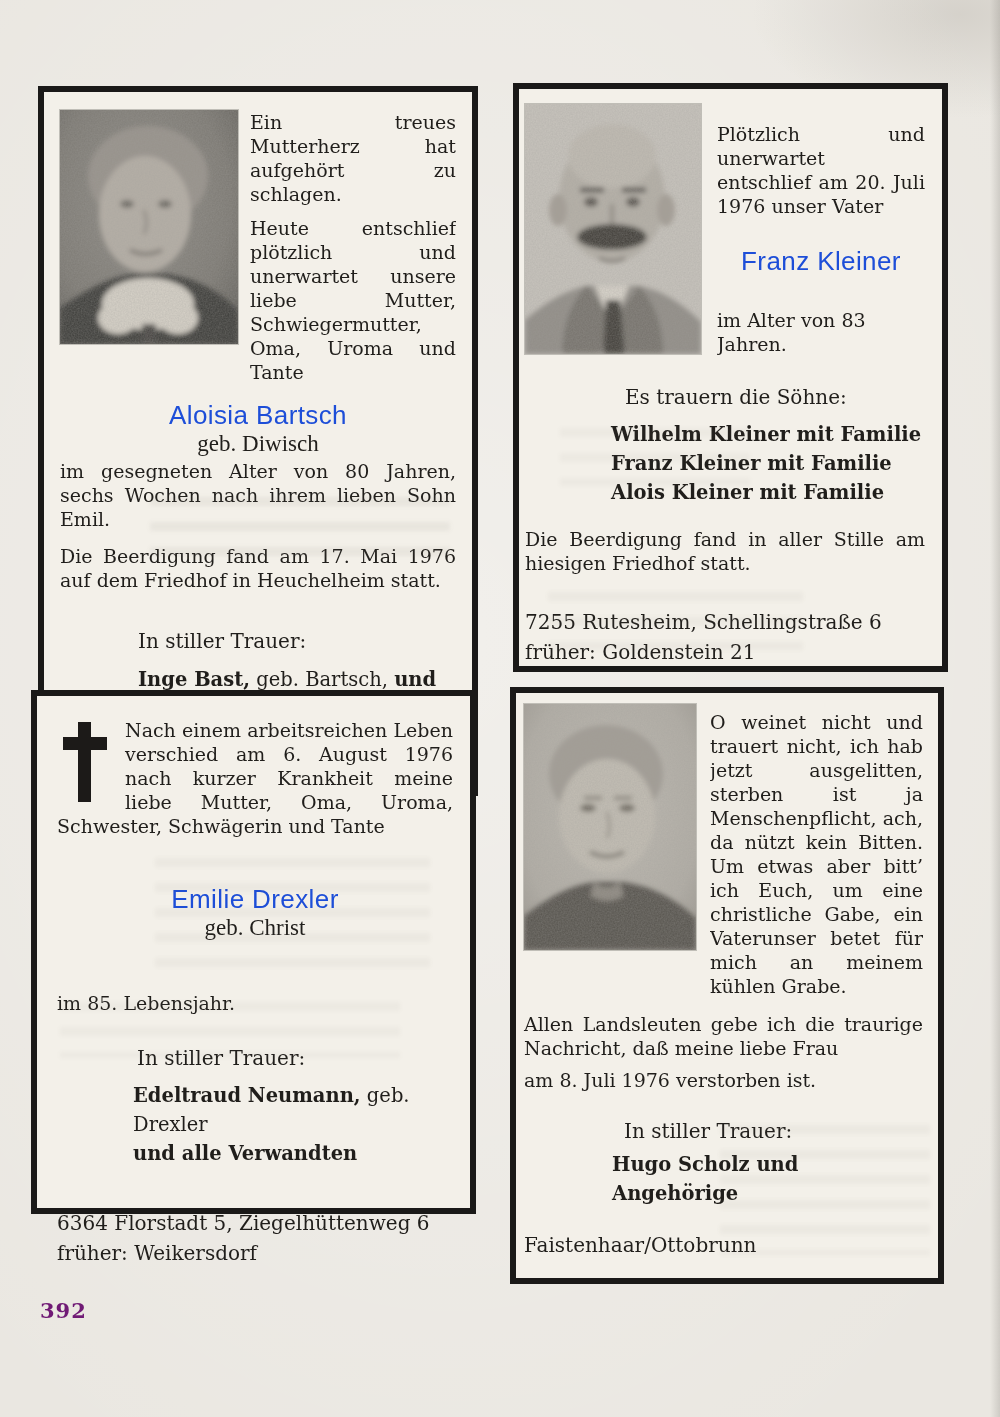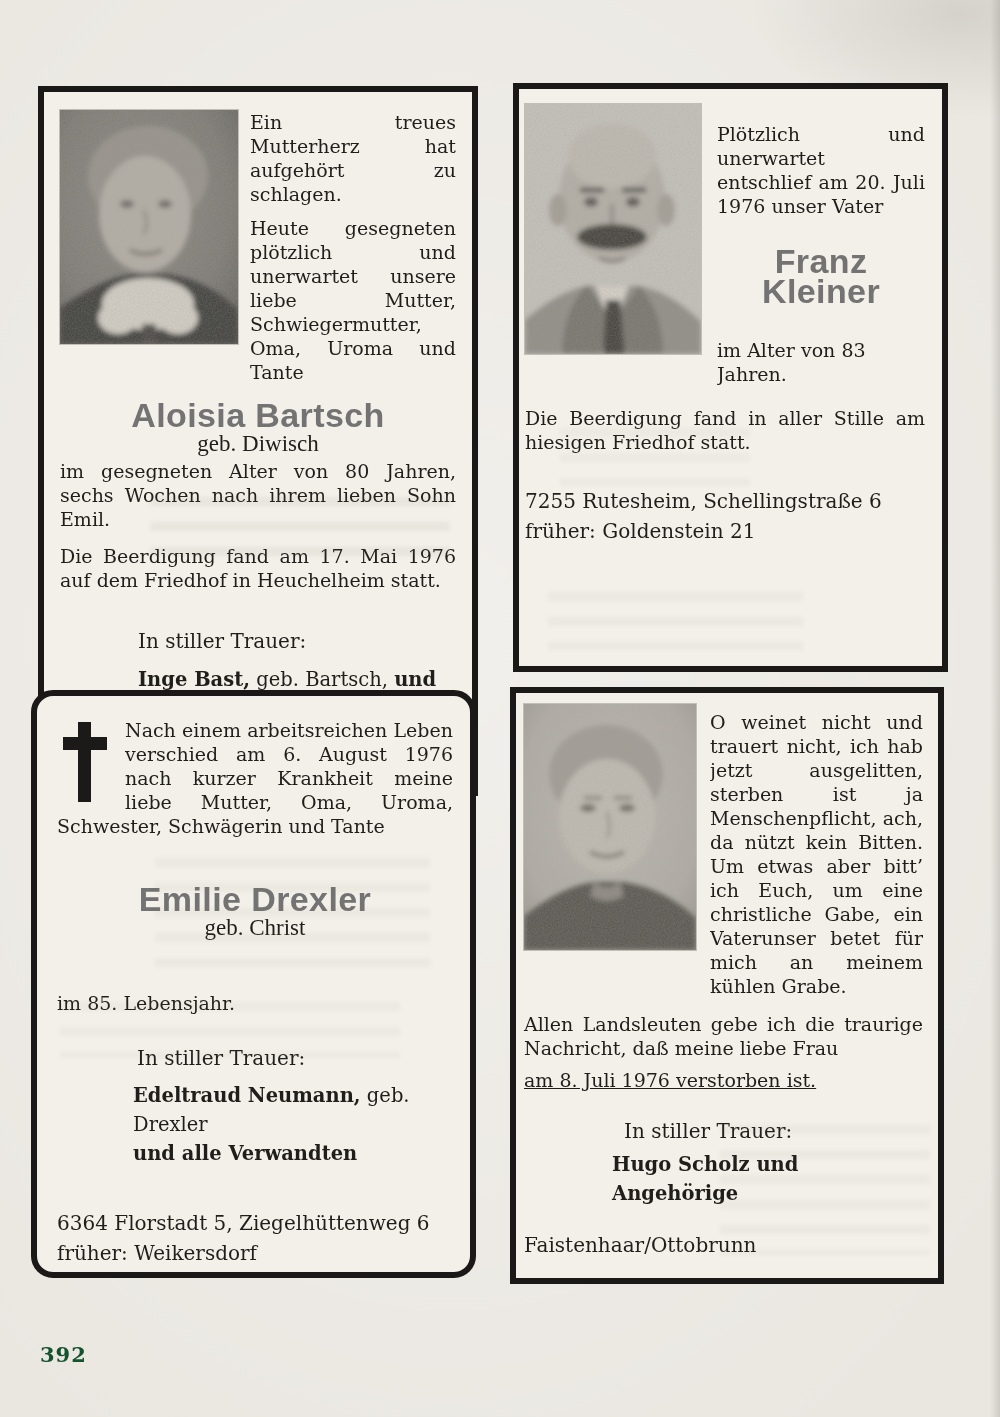--- a/index.html
+++ b/index.html
@@ -17,45 +17,45 @@
   }
 
   .card {
     position: absolute;
     box-sizing: border-box;
     background: #f3f0e9;
     border: 6px solid #1a1918;
   }
   #card-bartsch { left: 38px;  top: 86px;  width: 440px; height: 710px; padding: 16px 16px 0 16px; }
   #card-kleiner { left: 513px; top: 83px;  width: 435px; height: 589px; padding: 15px 17px 0 6px; }
-  #card-drexler { left: 31px;  top: 690px; width: 445px; height: 588px; padding: 22px 17px 0 20px; border-radius: 22px; }
+  #card-drexler { left: 31px;  top: 690px; width: 445px; height: 524px; padding: 22px 17px 0 20px; }
   #card-scholz  { left: 510px; top: 687px; width: 434px; height: 597px; padding: 9px 15px 0 8px; }
 
   .photo { float: left; line-height: 0; outline: 1px solid rgba(40,38,34,.25); }
   #card-bartsch .photo { margin: 2px 12px 48px 0; }
   #card-kleiner .photo { margin: 0 16px 30px 0; }
   .photo svg { display: block; }
 
   p { margin: 0; }
   .para {
     font-size: 19px; line-height: 24px;
     text-align: justify;
     overflow-wrap: break-word;
     hyphens: auto;
   }
   .rcol { overflow: hidden; }    
   .full { clear: none; }
 
   .namegrp { overflow: hidden; text-align: center; }
   .dname {
     font-family: "Liberation Sans", "DejaVu Sans", sans-serif;
-    font-weight: 700;
-    font-size: 34px; line-height: 30px;
+    font-weight: 400;
+    font-size: 26px; line-height: 30px;
     letter-spacing: .4px;
-    color: #737373;
+    color: #1d4ed8;
   }
   .maiden { font-size: 23px; line-height: 27px; font-family: Liberation Serif, serif; }
 
   .sig  { }
   .siglabel { font-size: 20px; line-height: 26px; }
   .sigline  { font-size: 19.5px; line-height: 29px; font-weight: 700; }
   .sigline .reg { font-weight: 400; margin-top: 32px; }
 
   .addr p { font-size: 20px; line-height: 30px; text-align: left; }
 
@@ -84,21 +84,21 @@
   #card-drexler .sig     { margin-top: 30px; padding-left: 76px; }
   #card-drexler .siglabel{ padding-left: 4px; margin-bottom: 10px; }
   #card-drexler .addr    { margin-top: 40px; }
 
   
   #card-scholz .photo    { margin: 2px 14px 8px 0; }
   #card-scholz .verse    { margin-top: 8px; }
   #card-scholz .announce { clear: both; margin-top: 14px; }
   #card-scholz .namegrp  { margin-top: 4px; }
   #card-scholz .birth    { font-size: 20px; line-height: 28px; text-align: center; }
-  #card-scholz .death    { margin-top: 8px; text-align: left; text-decoration: underline; }
+  #card-scholz .death    { margin-top: 8px; text-align: left; }
   #card-scholz .sig      { margin-top: 26px; padding-left: 88px; }
   #card-scholz .siglabel { padding-left: 12px; margin-bottom: 6px; }
   #card-scholz .addr     { margin-top: 22px; }
 
   
   .cross {
     float: left;
     width: 44px; height: 80px;
     position: relative;
     margin: 4px 18px 6px 6px;
@@ -108,23 +108,23 @@
     left: 15px; top: 0; width: 13px; height: 80px;
     background: #1c1a18;
   }
   .cross::after {
     content: ""; position: absolute;
     left: 0; top: 15px; width: 44px; height: 13px;
     background: #1c1a18;
   }
 
   .page-number {
-    position: absolute; left: 40px; top: 1342px;
+    position: absolute; left: 40px; top: 1298px;
     font-size: 21px; font-weight: 700; letter-spacing: 1px;
-    color: #14532d;
+    color: #701a75;
   }
 
   
   .bleed {
     position: absolute;
     background: repeating-linear-gradient(180deg,
       rgba(122,116,105,.16) 0 9px, rgba(122,116,105,0) 9px 25px);
     filter: blur(2px);
     opacity: .55;
     pointer-events: none;
@@ -167,21 +167,21 @@
         <path d="M0 234 L0 198 Q42 168 72 164 L108 164 Q148 170 178 200 L178 234 Z" fill="#3b3a38"></path>
         <ellipse cx="88" cy="194" rx="46" ry="26" fill="#d7d2c8"></ellipse>
         <ellipse cx="58" cy="208" rx="20" ry="16" fill="#d7d2c8"></ellipse>
         <ellipse cx="118" cy="208" rx="20" ry="16" fill="#d7d2c8"></ellipse>
         <rect x="82" y="214" width="14" height="20" fill="#44423f"></rect>
       </g>
       <rect width="178" height="234" filter="url(#grain)"></rect>
     </svg>
   </div>
   <p class="para rcol epigraph">Ein treues Mutterherz hat aufgehört zu schlagen.</p>
-  <p class="para rcol intro">Heute gesegneten plötzlich und unerwartet unsere liebe Mutter, Schwiegermutter, Oma, Uroma und Tante</p>
+  <p class="para rcol intro">Heute entschlief plötzlich und unerwartet unsere liebe Mutter, Schwiegermutter, Oma, Uroma und Tante</p>
   <div class="namegrp">
     <div class="dname">Aloisia Bartsch</div>
     <div class="maiden">geb. Diwisch</div>
   </div>
   <p class="para full age">im gesegneten Alter von 80 Jahren, sechs Wochen nach ihrem lieben Sohn Emil.</p>
   <p class="para full burial">Die Beerdigung fand am 17. Mai 1976 auf dem Friedhof in Heuchelheim statt.</p>
   <div class="sig">
     <p class="siglabel">In stiller Trauer:</p>
     <p class="sigline"><strong>Inge Bast,</strong><span class="reg"> geb. Bartsch, </span><strong>und Familie</strong></p>
     <p class="sigline">im Namen aller Angehörigen</p>
@@ -215,20 +215,26 @@
         <polygon points="81,196 95,196 100,250 78,250" fill="#3f3c37"></polygon>
       </g>
       <rect width="176" height="250" filter="url(#grain)"></rect>
     </svg>
   </div>
   <p class="para rcol intro">Plötzlich und unerwartet entschlief am 20. Juli 1976 unser Vater</p>
   <div class="namegrp">
     <div class="dname">Franz Kleiner</div>
   </div>
   <p class="para rcol age">im Alter von 83 Jahren.</p>
+  <div class="sig">
+    <p class="siglabel">Es trauern die Söhne:</p>
+    <p class="sigline">Wilhelm Kleiner mit Familie</p>
+    <p class="sigline">Franz Kleiner mit Familie</p>
+    <p class="sigline">Alois Kleiner mit Familie</p>
+  </div>
   <p class="para full burial">Die Beerdigung fand in aller Stille am hiesigen Friedhof statt.</p>
   <div class="addr">
     <p>7255 Rutesheim, Schellingstraße 6</p>
     <p>früher: Goldenstein 21</p>
   </div>
 </section>
 
 <section class="card" id="card-drexler">
   <div class="cross"></div>
   <p class="para intro">Nach einem arbeitsreichen Leben verschied am 6. August 1976 nach kurzer Krankheit meine liebe Mutter, Oma, Uroma, Schwester, Schwägerin und Tante</p>

